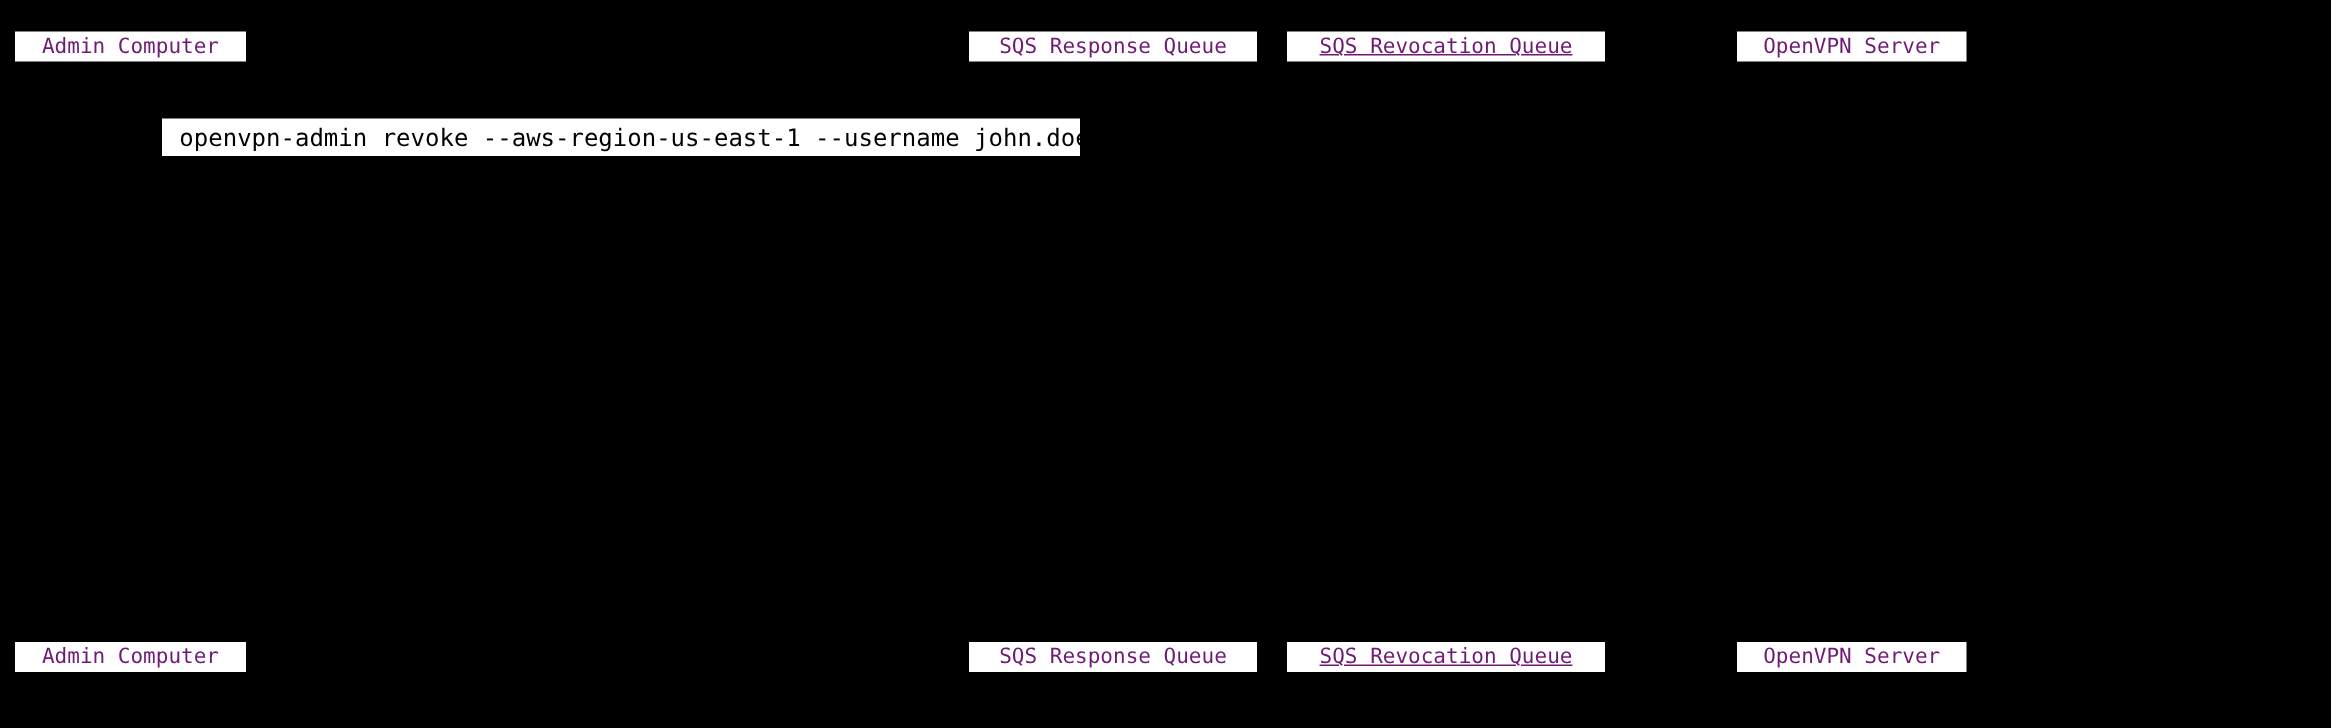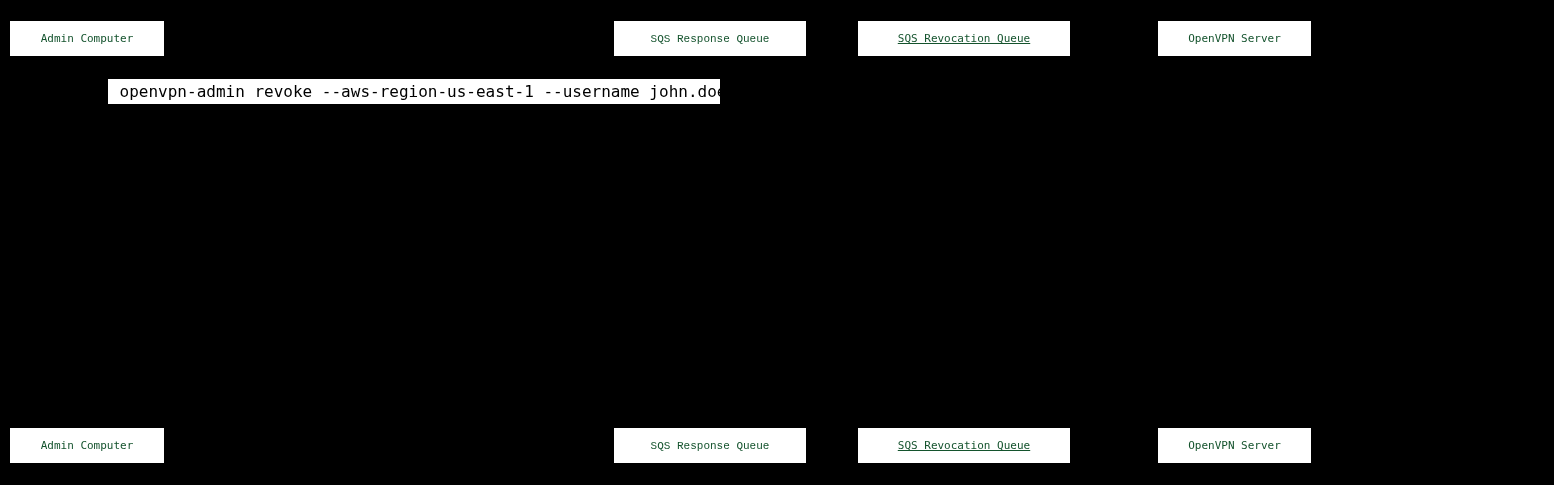--- a/index.html
+++ b/index.html
@@ -10,34 +10,34 @@
   .canvas {
     position: relative;
     width: 1554px;
     height: 485px;
     background: #000000;
     overflow: hidden;
     font-family: "DejaVu Sans Mono", "Liberation Mono", monospace;
   }
   .actor-box {
     position: absolute;
-    height: 35px;
+    height: 20px;
     background: #ffffff;
-    color: #14532d;
+    color: #701a75;
     display: flex;
     align-items: center;
     justify-content: center;
-    font-size: 11px;
+    font-size: 14px;
     white-space: nowrap;
     box-sizing: border-box;
   }
   .row-top    { top: 21px; }
   .row-bottom { top: 428px; }
   .actor-admin      { left: 10px;   width: 154px; }
-  .actor-response   { left: 614px;  width: 192px; font-family: Liberation Mono, monospace; }
+  .actor-response   { left: 646px;  width: 192px; }
   .actor-revocation { left: 858px;  width: 212px; text-decoration: underline; }
   .actor-openvpn    { left: 1158px; width: 153px; }
   .message-label {
     position: absolute;
     left: 108px;
     top: 79px;
     width: 612px;
     height: 25px;
     background: #ffffff;
     color: #000000;

